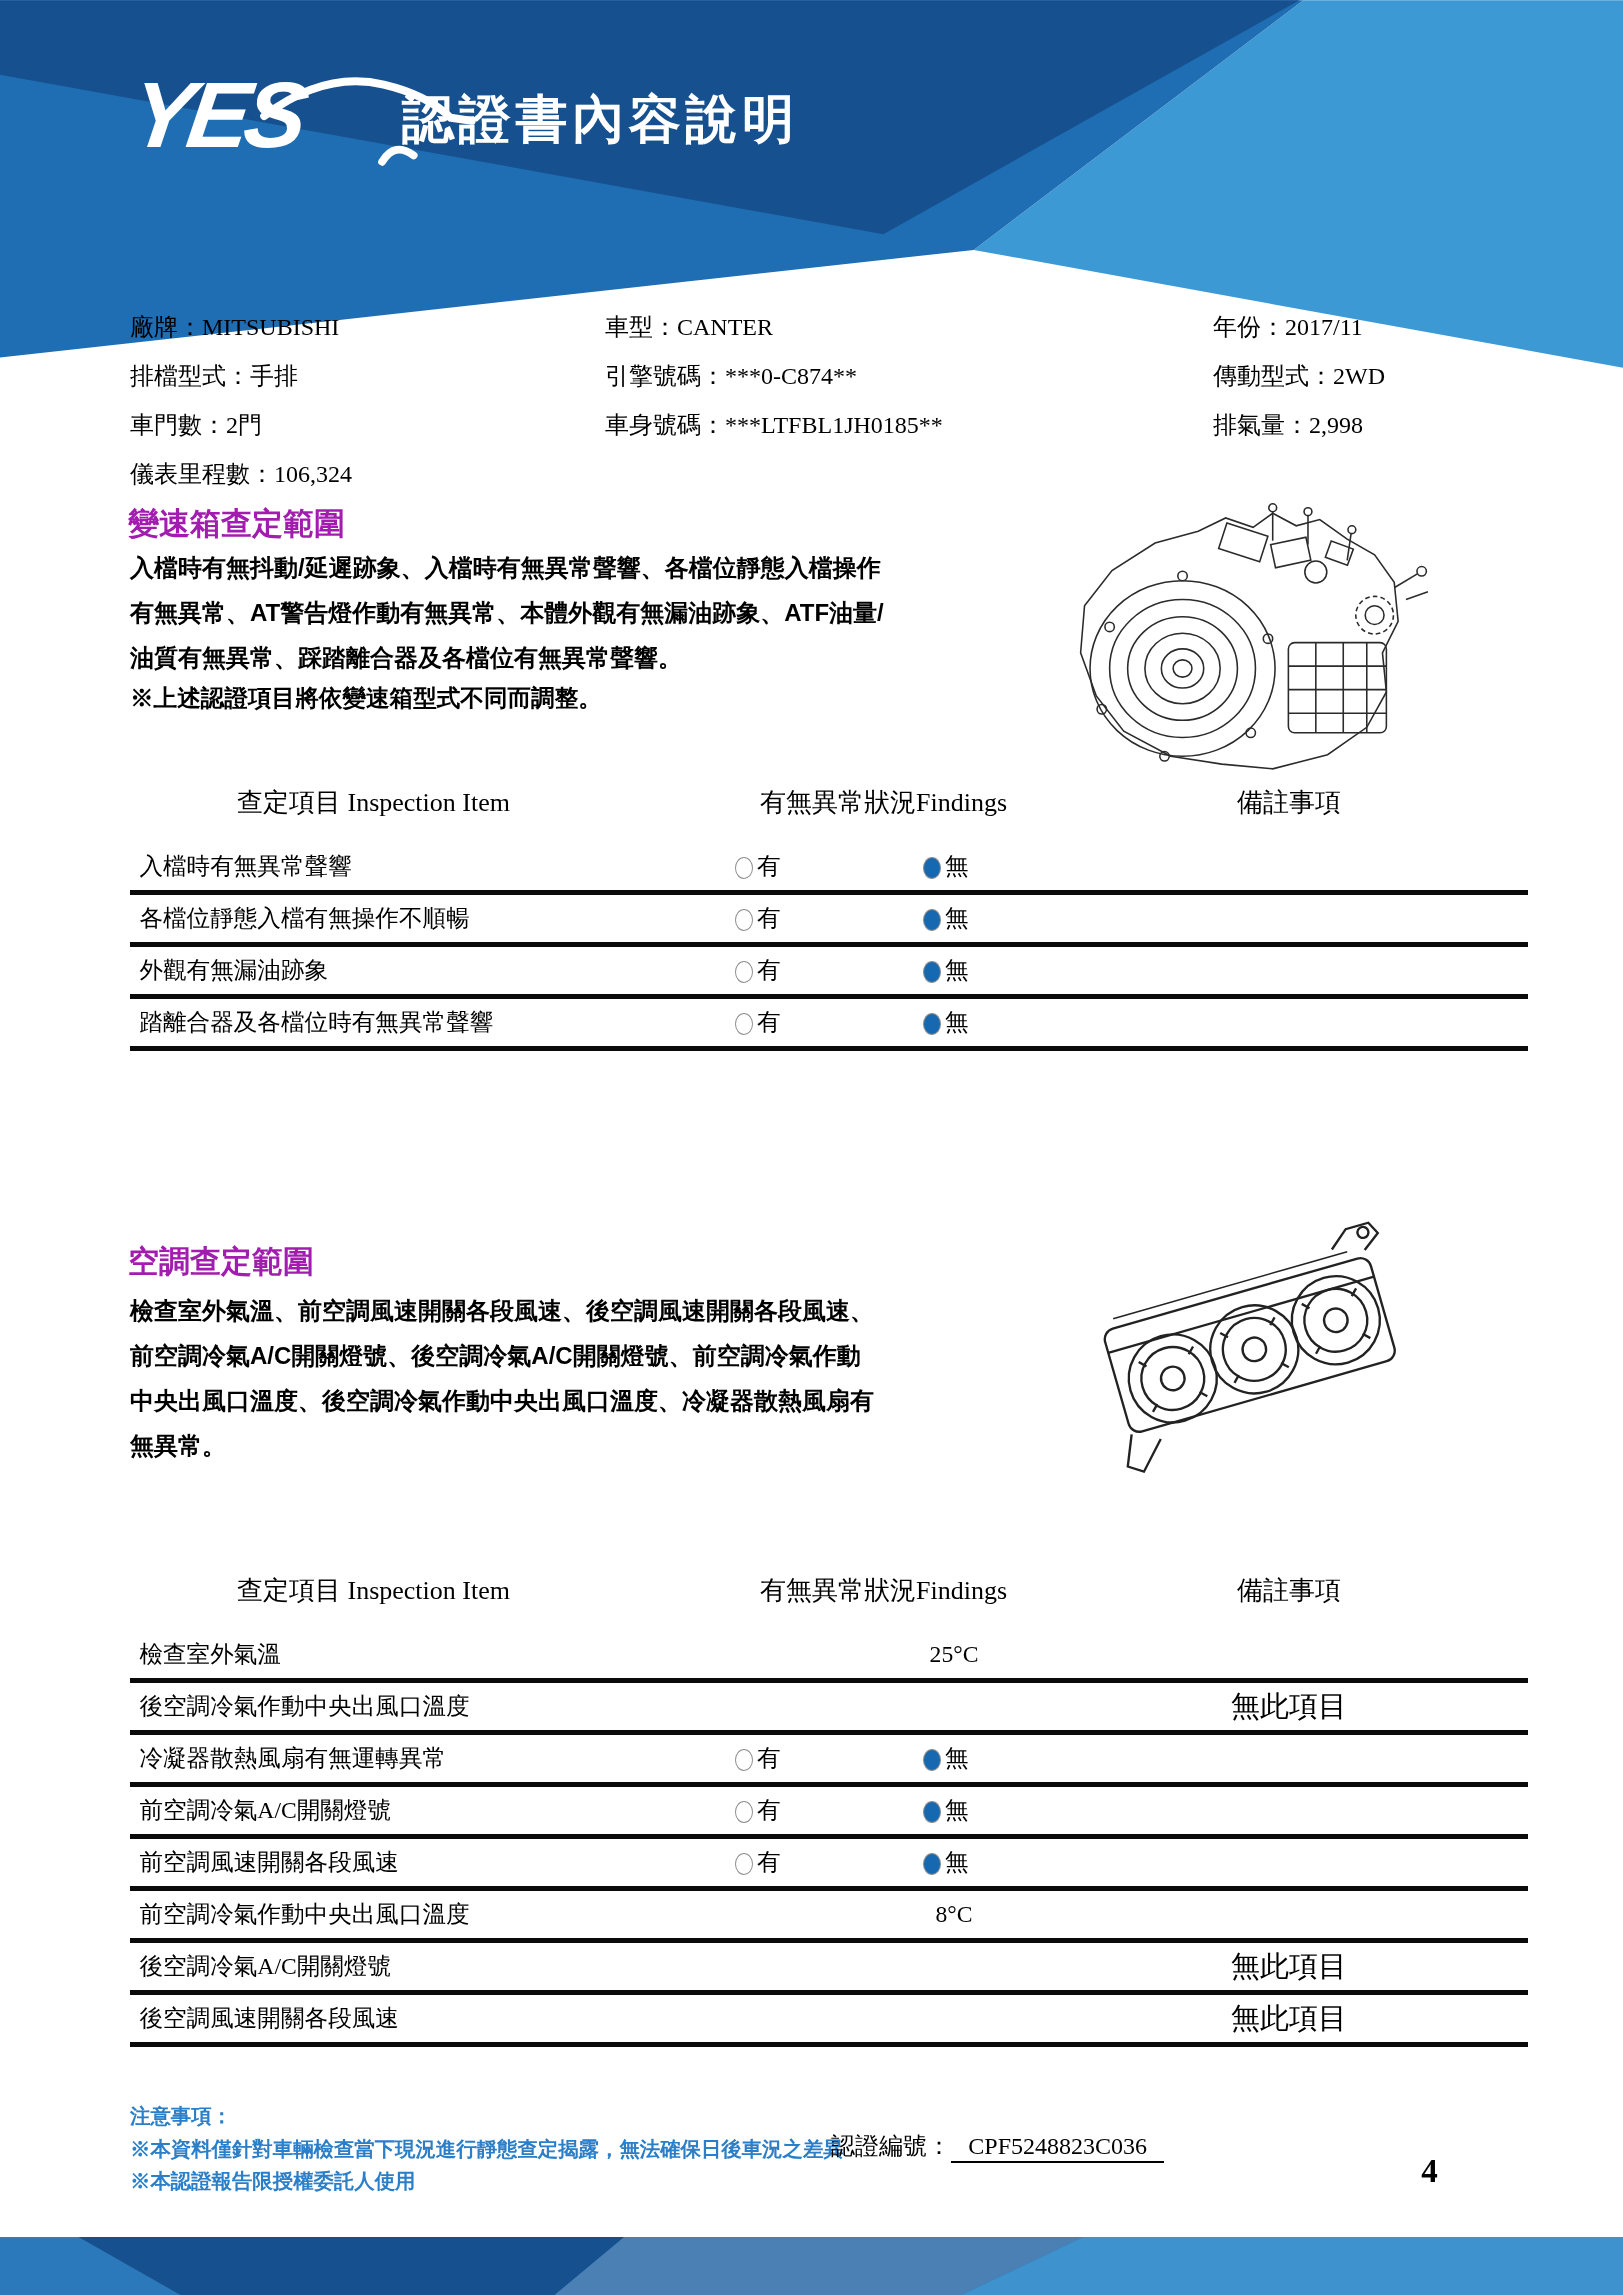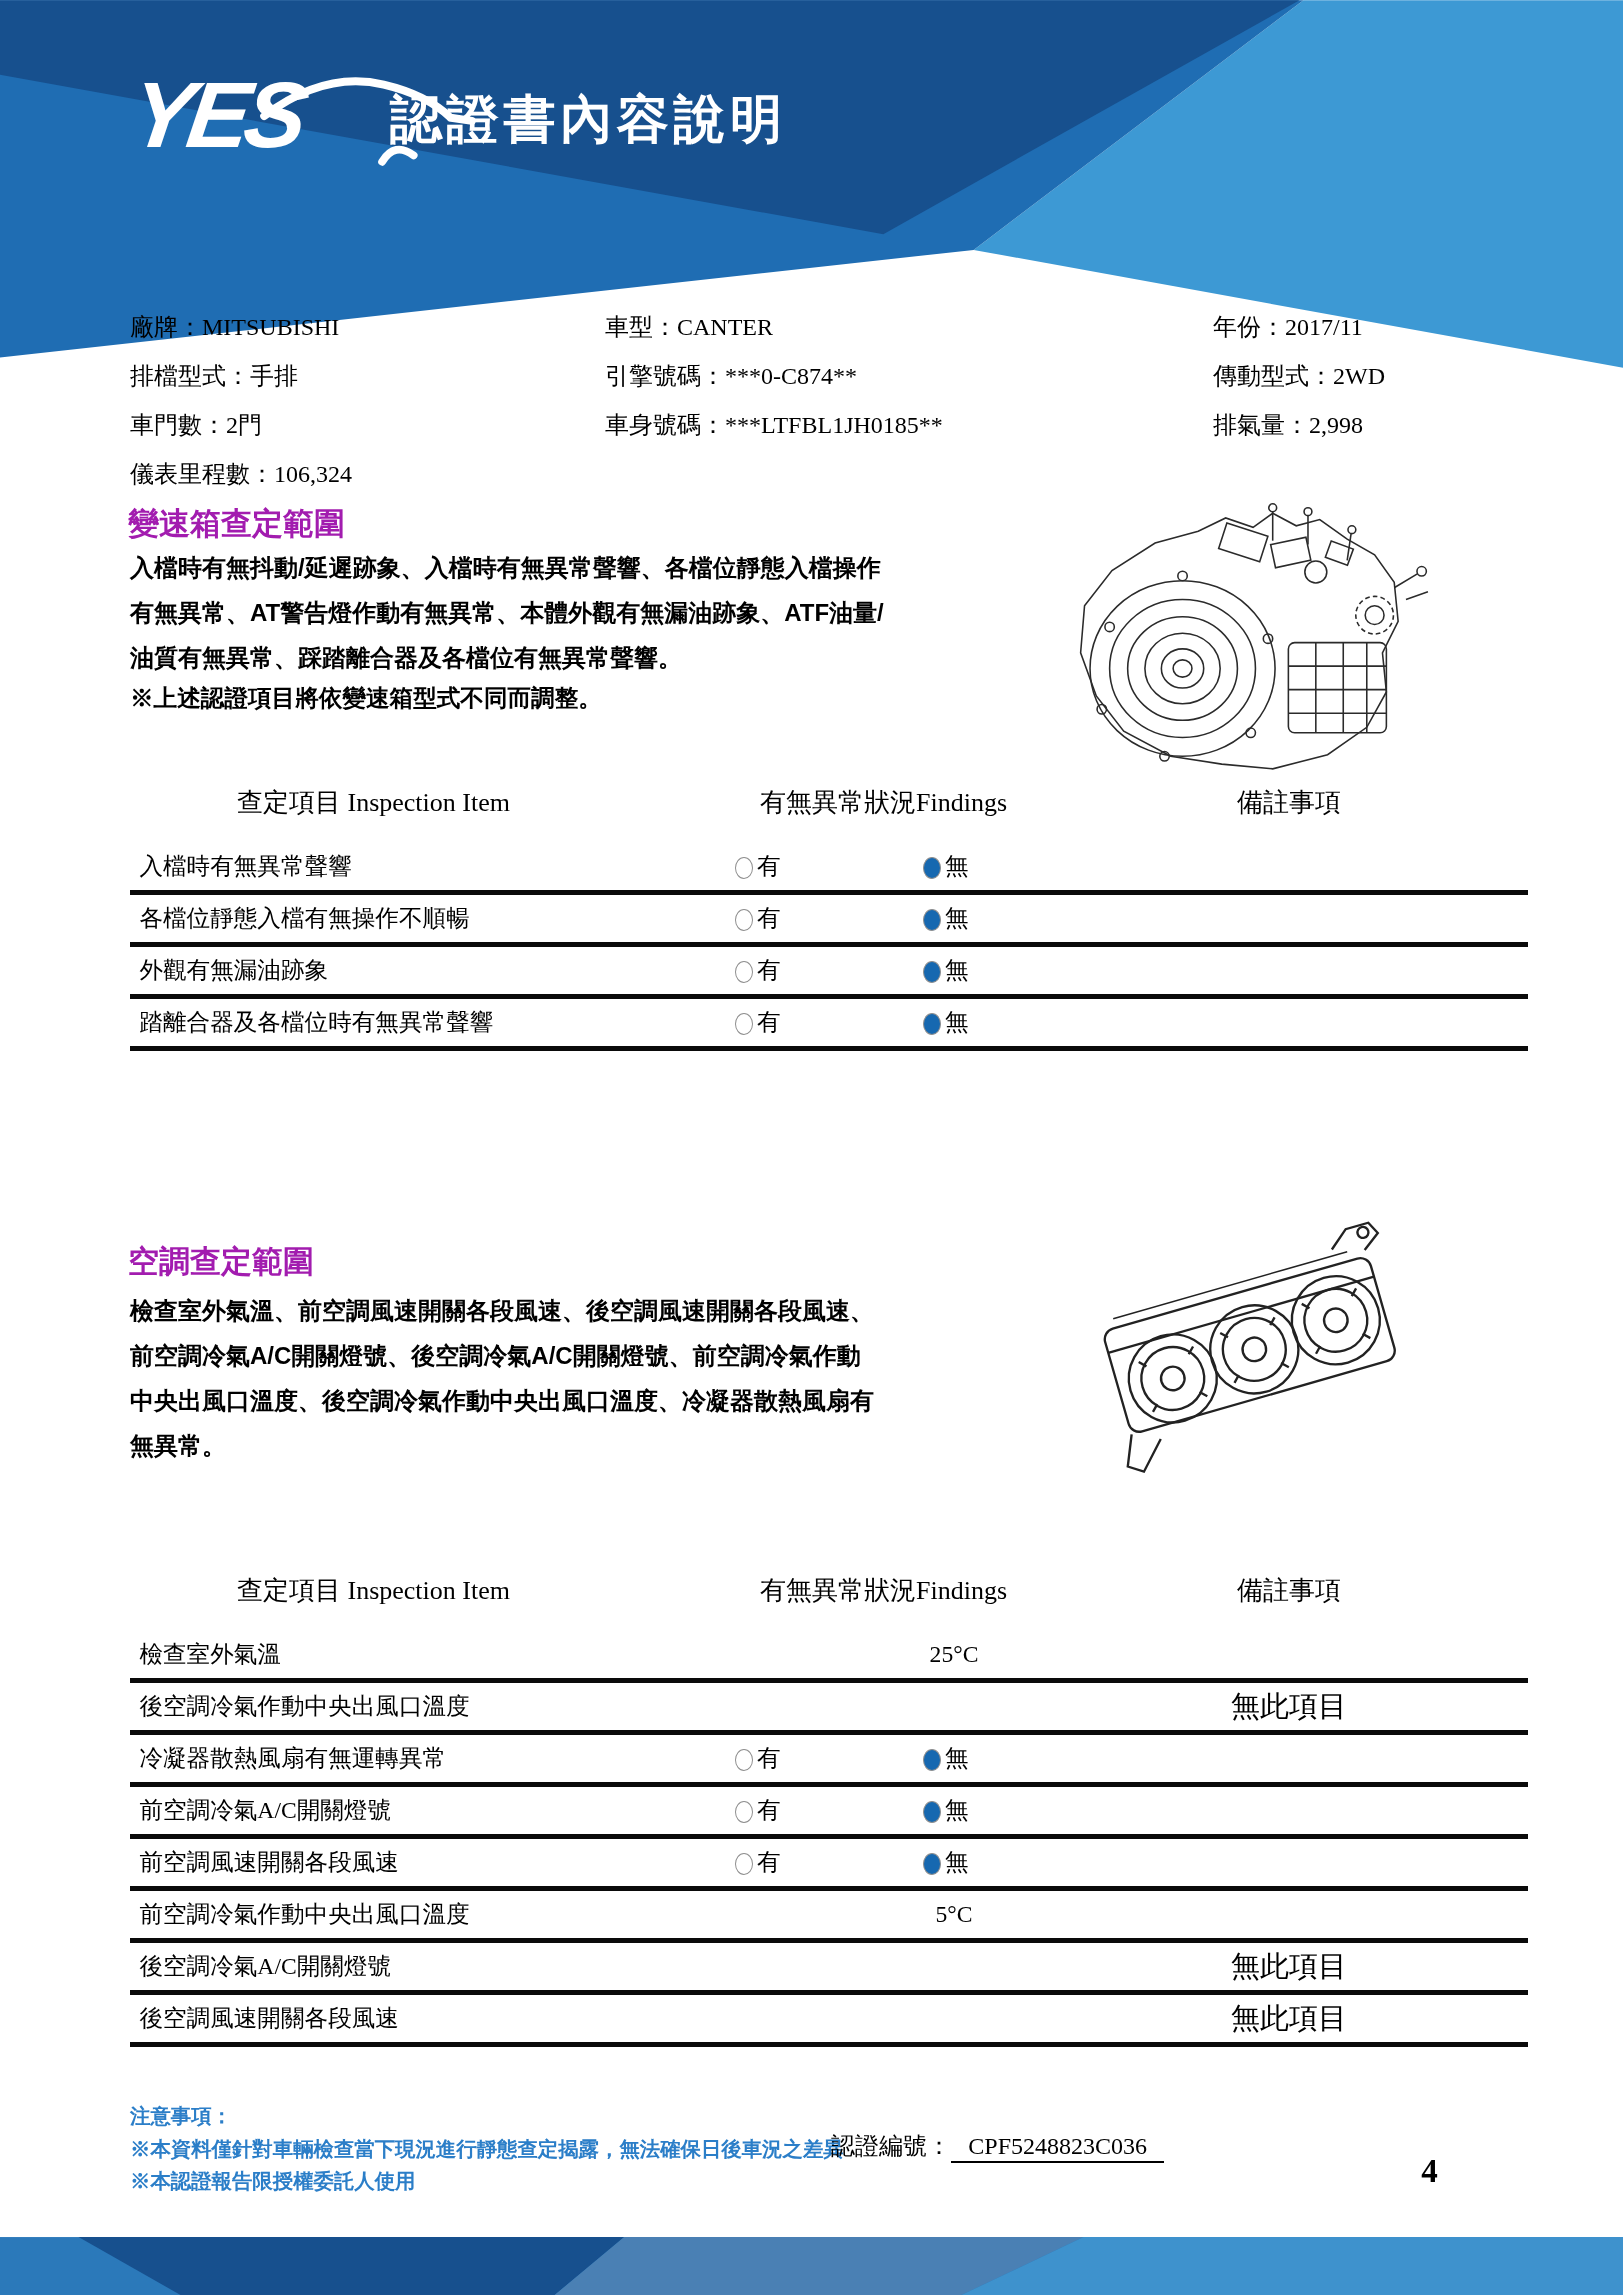--- a/index.html
+++ b/index.html
@@ -6,21 +6,21 @@
   .page{position:relative;width:1623px;height:2295px;background:#ffffff;overflow:hidden;
         font-family:"Liberation Serif",serif;color:#000;}
   .abs{position:absolute;}
 
   
   .hdr-svg{position:absolute;left:0;top:0;}
   .brand{position:absolute;left:132px;top:69px;color:#fff;
          font-family:"Liberation Sans",sans-serif;font-weight:bold;font-style:italic;
          font-size:93px;letter-spacing:-5.5px;transform:skewX(-8deg);line-height:1;}
   .car-svg{position:absolute;left:250px;top:61px;}
-  .hdr-title{position:absolute;left:390px;top:85px;color:#fff;
+  .hdr-title{position:absolute;left:402px;top:85px;color:#fff;
              font-family:Liberation Sans, sans-serif;font-weight:bold;
              font-size:52px;letter-spacing:4.7px;white-space:nowrap;}
 
   
   .info-col{position:absolute;top:303px;font-size:24px;line-height:49px;white-space:nowrap;}
   .ic1{left:130px;} .ic2{left:605px;} .ic3{left:1213px;}
 
   
   .sec-title{position:absolute;left:128px;font-family:"Liberation Sans",sans-serif;
              font-weight:bold;font-size:31px;color:#a21caf;white-space:nowrap;}
@@ -263,21 +263,21 @@
       <span class="radio-opt opt-yes"><span class="radio"></span><span class="radio-label">有</span></span>
       <span class="radio-opt opt-no"><span class="radio checked"></span><span class="radio-label">無</span></span>
     </span>
     
     <div class="cell-remark"></div>
   </div>
 
   <div class="trow">
     <div class="cell-item">前空調冷氣作動中央出風口溫度</div>
 
-    <span class="finding-value">5°C</span>
+    <span class="finding-value">8°C</span>
     <div class="cell-remark"></div>
   </div>
 
   <div class="trow">
     <div class="cell-item">後空調冷氣A/C開關燈號</div>
 
     <div class="cell-remark">無此項目</div>
   </div>
 
   <div class="trow">

